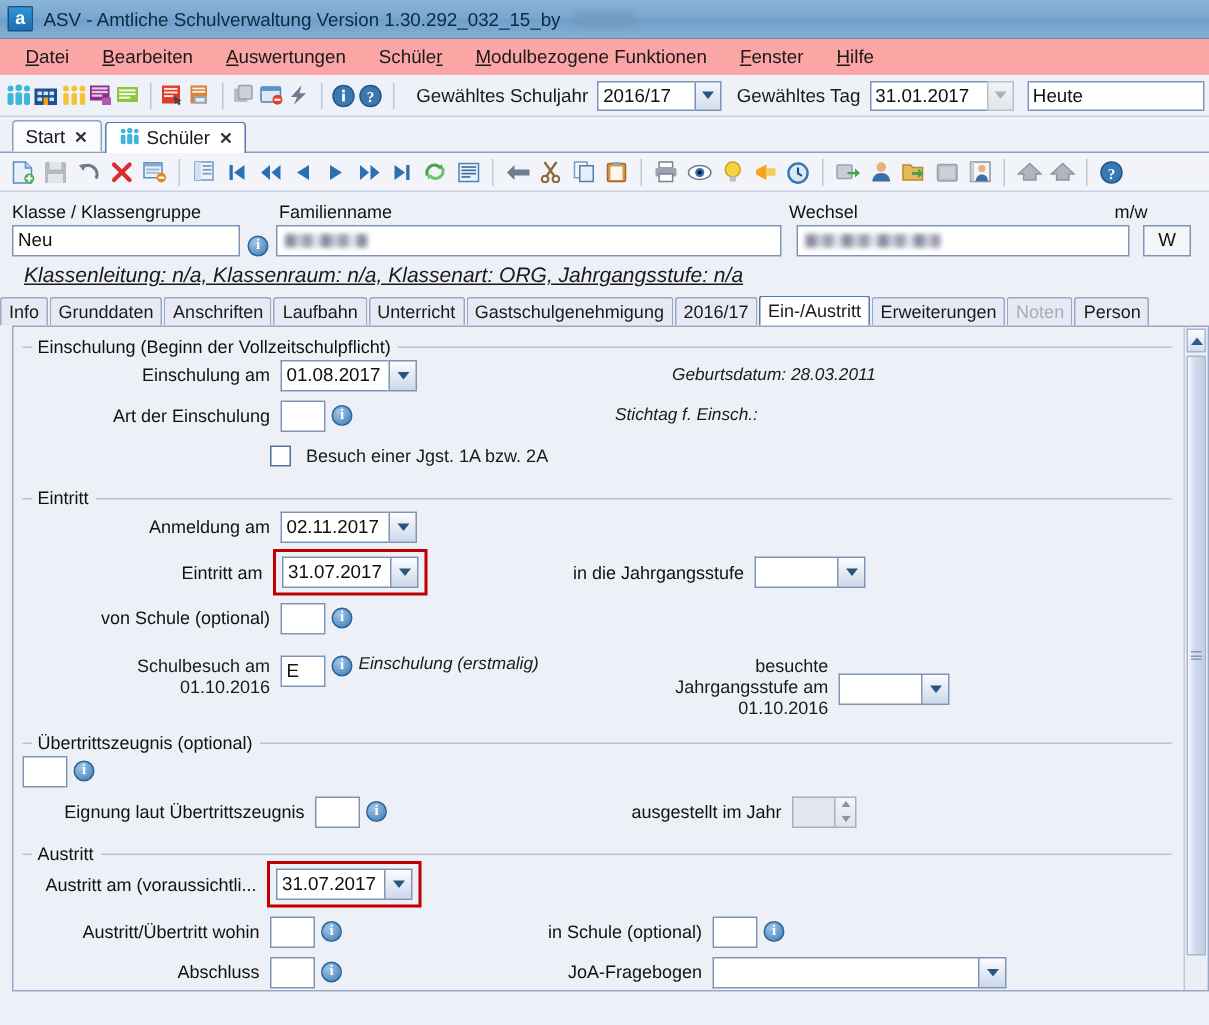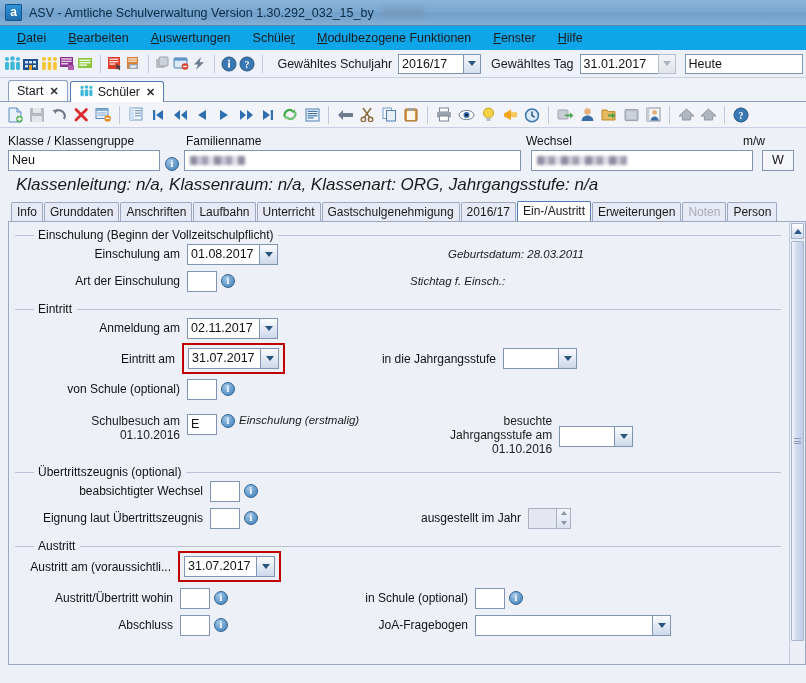--- a/index.html
+++ b/index.html
@@ -35,21 +35,21 @@
   .title-redacted {
     width: 42px; height: 11px; margin-left: 8px;
     background: rgba(120,150,180,.55);
     filter: blur(2px);
     border-radius: 2px;
   }
 
   
   .menubar {
     height: 24px;
-    background: #0ea5e9;
+    background: #fca5a5;
     display: flex; align-items: center;
     padding-left: 6px;
     font-size: 12.5px;
   }
   .menu-item { padding: 2px 11px; cursor: default; white-space: nowrap; }
   .menu-item u { text-decoration: underline; }
 
   
   .maintoolbar {
     height: 28px;
@@ -123,24 +123,24 @@
     height: 9px; border-radius:1px;
   }
   .info-ico {
     width:14px;height:14px;border-radius:50%;
     background: radial-gradient(circle at 35% 30%, #9fc6e8, #3b7bb5);
     border:1px solid #2f6494;
     color:#fff;font-size:10px;font-weight:bold;line-height:12px;text-align:center;
     font-family:"Liberation Serif", serif;
     flex: 0 0 auto;
   }
-  .klassenleitung { font-style: italic; font-size:17px; color:#1a1a1a; padding: 4px 0 6px 8px; }
+  .klassenleitung { font-style: italic; font-size:14px; color:#1a1a1a; padding: 4px 0 6px 8px; text-decoration: underline; }
 
   
-  .sectabs { display:flex; align-items:flex-end; padding-left:11px; height:20px; }
+  .sectabs { display:flex; align-items:flex-end; padding-left:0; height:20px; }
   .sectab {
     border:1px solid #9aa8c4; border-bottom:none;
     background:#e7eaf4; font-size:12px;
     padding: 2px 5px 2px 5px; height:19px;
     margin-right:1px; border-radius:2px 2px 0 0;
     white-space:nowrap;
   }
   .sectab.active { background:#fff; border-color:#4f7cb3; height:20px; font-weight:normal; }
   .sectab.disabled { color:#a8adb8; }
 
@@ -154,21 +154,21 @@
     overflow:hidden;
   }
   .pane-inner { position:relative; padding: 6px 24px 0 6px; height:100%; }
 
   fieldset {
     border: 1px solid #b9c2d6;
     border-left:none; border-right:none; border-bottom:none;
     margin: 0 0 2px 0; padding: 0 0 4px 0;
     position: relative;
   }
-  legend { font-size:12px; padding: 0 5px 0 4px; margin-left: 19px; color:#111; }
+  legend { font-size:12px; padding: 0 5px 0 4px; margin-left: 6px; color:#111; }
 
   .row { display:flex; align-items:center; min-height:24px; margin-bottom:3px; }
   .lbl { text-align:right; font-size:12px; padding-right:7px; color:#111; }
   .lbl-ml { text-align:right; font-size:12px; padding-right:7px; line-height:14px; }
   .note { font-style:italic; font-size:11.5px; color:#1a1a1a; }
 
   .inp { height:21px; border:1px solid #8095b5; background:#fff; font-size:12.5px; line-height:19px; padding:0 3px; color:#111; display:flex;align-items:center; }
   .inp.ro { background:#e4e7ef; border-color:#a8b0c2; }
   .cb2 { display:flex; align-items:stretch; }
   .cb2 .inp { border-right:none; }
@@ -648,20 +648,25 @@
         <div class="note" style="margin-left:170px;">Geburtsdatum: 28.03.2011</div>
       </div>
       <div class="row">
         <div class="lbl" style="width:172px;">Art der Einschulung</div>
         <div class="inp" style="width:30px;"></div>
         <div style="width:22px;display:flex;align-items:center;justify-content:center;">
           <span class="info-ico">i</span>
         </div>
         <div class="note" style="margin-left:171px;">Stichtag f. Einsch.:</div>
       </div>
+      <div class="row">
+        <div style="width:165px;"></div>
+        <div class="chk"></div>
+        <div style="margin-left:10px;font-size:12px;">Besuch einer Jgst. 1A bzw. 2A</div>
+      </div>
     </fieldset>
 
     <fieldset>
       <legend>Eintritt</legend>
       <div class="row">
         <div class="lbl" style="width:172px;">Anmeldung am</div>
         <div class="cb2">
           <div class="inp" style="width:72px;">02.11.2017</div>
           <div class="dbtn">
               <span class="caret"></span>
@@ -713,21 +718,20 @@
           <div class="dbtn">
               <span class="caret"></span>
             </div>
         </div>
       </div>
     </fieldset>
 
     <fieldset>
       <legend>Übertrittszeugnis (optional)</legend>
       <div class="row">
-        <div class="lbl" style="width:195px;">beabsichtigter Wechsel</div>
         <div class="inp" style="width:30px;"></div>
         <div style="width:22px;display:flex;align-items:center;justify-content:center;">
           <span class="info-ico">i</span>
         </div>
       </div>
       <div class="row">
         <div class="lbl" style="width:195px;">Eignung laut Übertrittszeugnis</div>
         <div class="inp" style="width:30px;"></div>
         <div style="width:22px;display:flex;align-items:center;justify-content:center;">
           <span class="info-ico">i</span>

